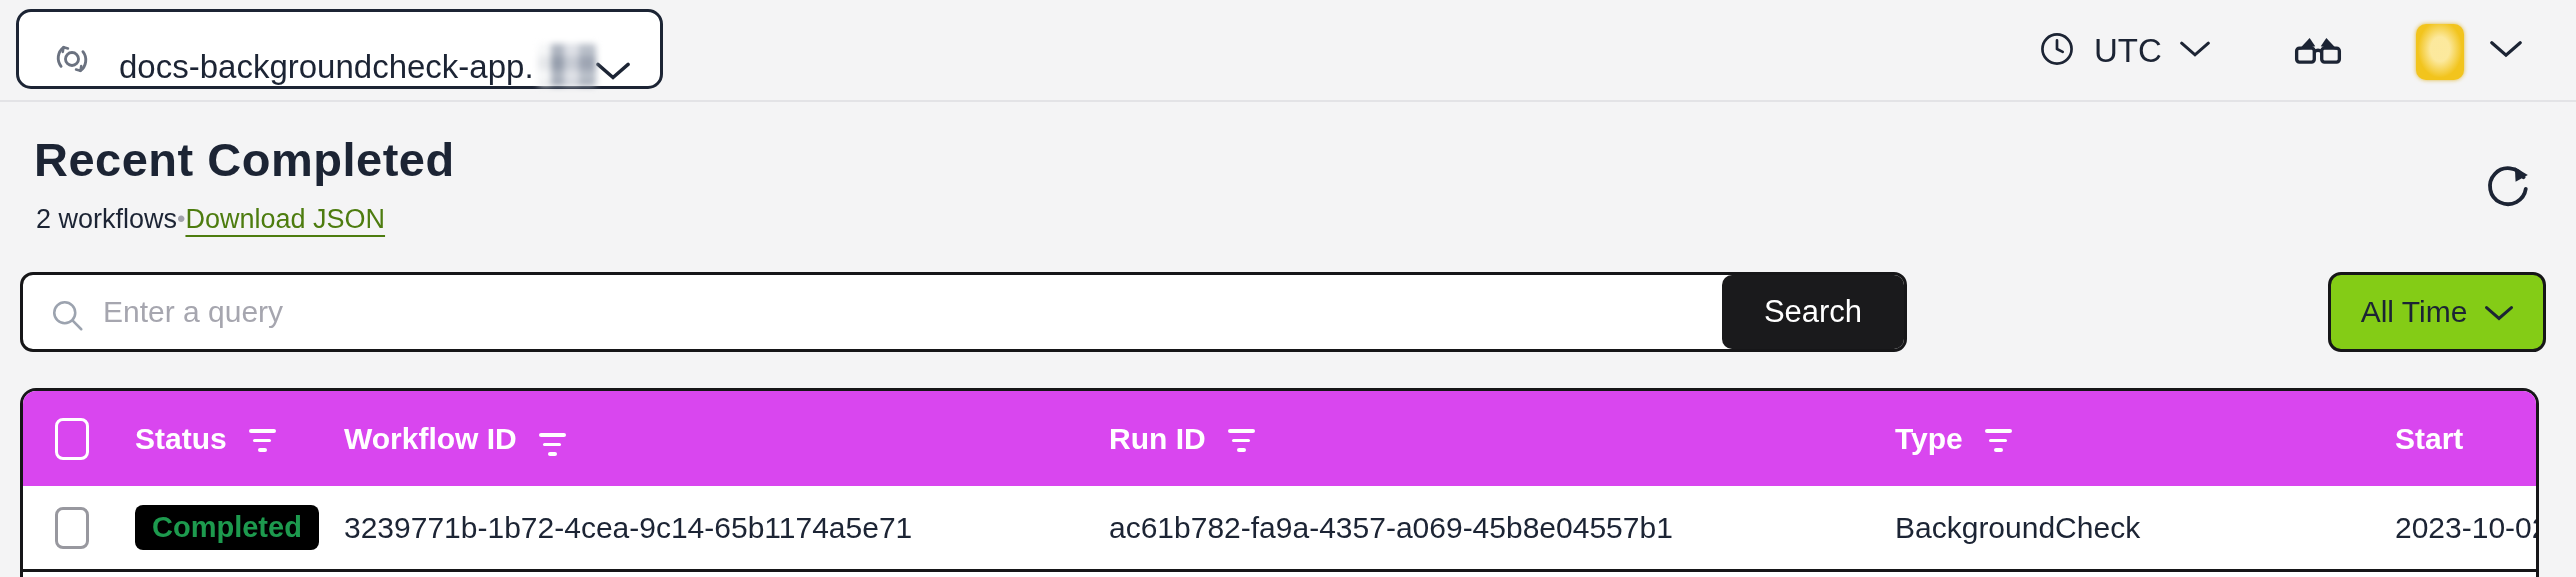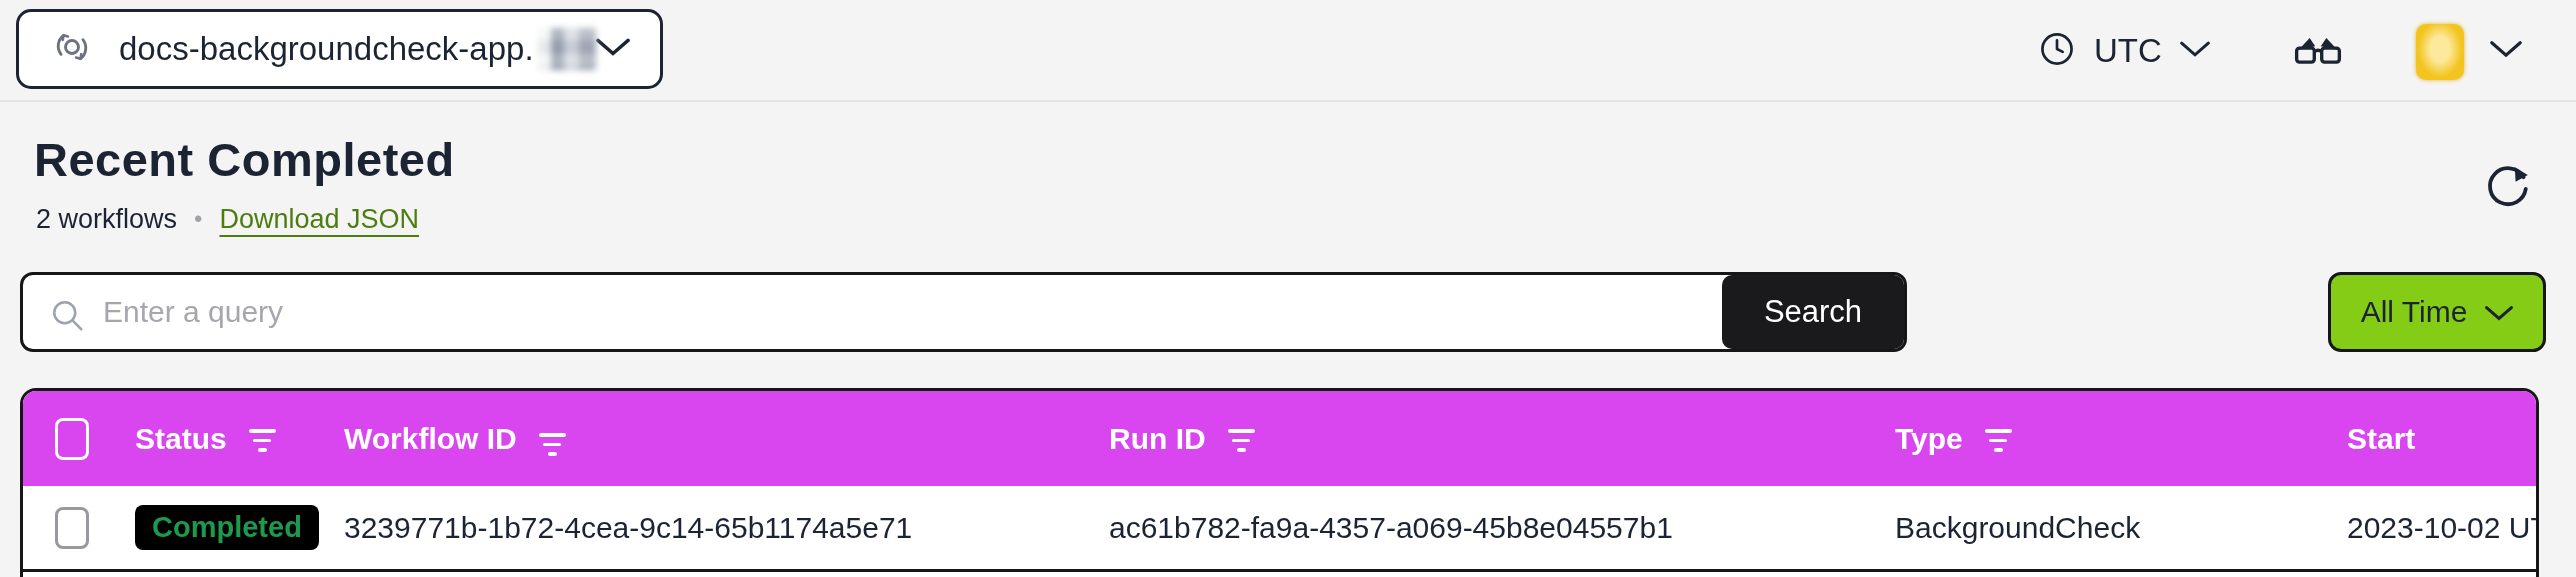--- a/index.html
+++ b/index.html
@@ -12,21 +12,21 @@
   }
 
   
   .topbar {
     position:absolute; top:0; left:0; width:2576px; height:102px;
     background:#f4f4f5; border-bottom:2px solid #e3e3e6;
   }
   .ns-switcher {
     position:absolute; left:16px; top:9px; width:647px; height:80px;
     background:#ffffff; border:3px solid #1c2434; border-radius:15px;
-    display:flex; align-items:center; padding:0 30px; cursor:pointer;
+    display:flex; align-items:flex-end; padding:0 30px; cursor:pointer;
   }
   .ns-switcher .label { font-size:33px; font-weight:500; margin-left:24px; white-space:nowrap; }
   .redacted-block {
     width:110px; height:42px; margin-left:4px; border-radius:3px;
     background-color:#c9ced6;
     background-image:
       linear-gradient(90deg, rgba(255,255,255,.65) 0 22%, rgba(110,120,140,.45) 22% 45%, rgba(215,218,226,.5) 45% 70%, rgba(120,130,150,.4) 70% 100%),
       linear-gradient(rgba(255,255,255,.5) 0 48%, rgba(150,158,172,.35) 48% 100%);
     background-size:58px 100%, 100% 26px;
     filter:blur(3px);
@@ -48,21 +48,21 @@
   }
   .user-chevron { position:absolute; left:2490px; top:38px; cursor:pointer; }
 
   
   .page-title {
     position:absolute; left:34px; top:132px;
     font-size:47px; font-weight:600; letter-spacing:0.5px;
   }
   .subline {
     position:absolute; left:36px; top:202px; height:34px;
-    display:flex; align-items:center; gap:17px; font-size:27px;
+    display:flex; align-items:center; font-size:27px;
   }
   .subline .dot { color:#a1a1aa; font-size:24px; }
   .subline a {
     color:#4d7c0f; text-decoration:underline;
     text-underline-offset:7px; text-decoration-thickness:2px; cursor:pointer;
   }
   .refresh-btn {
     position:absolute; left:2480px; top:160px; width:56px; height:56px;
     display:flex; align-items:center; justify-content:center; cursor:pointer; border-radius:8px;
   }
@@ -106,21 +106,21 @@
     height:83px; background:#ffffff;
     display:flex; align-items:center; font-size:30px;
   }
   .t-row-next { border-top:3px solid #161618; height:20px; background:#ffffff; }
 
   .col-check  { flex:0 0 112px; padding-left:32px; display:flex; align-items:center; }
   .col-status { flex:0 0 209px; display:flex; align-items:center; gap:22px; }
   .col-wf     { flex:0 0 765px; display:flex; align-items:flex-end; gap:22px; overflow:hidden; }
   .col-run    { flex:0 0 786px; display:flex; align-items:center; gap:22px; overflow:hidden; }
   .col-type   { flex:0 0 452px; display:flex; align-items:center; gap:22px; overflow:hidden; }
-  .col-start  { flex:1; display:flex; align-items:center; overflow:hidden; white-space:nowrap; }
+  .col-start  { flex:1; display:flex; align-items:center; overflow:hidden; white-space:nowrap;margin-left:48px; }
 
   .checkbox {
     width:34px; height:42px; border-radius:8px; background:transparent; cursor:pointer;
   }
   .checkbox.light { border:3px solid #ffffff; }
   .checkbox.gray  { border:3px solid #98989f; }
 
   .filter-btn { display:flex; flex-direction:column; align-items:center; gap:6px; cursor:pointer; padding-top:4px; }
   .filter-btn span { display:block; background:#ffffff; height:3.5px; border-radius:2px; }
   .filter-btn .l1 { width:27px; }

